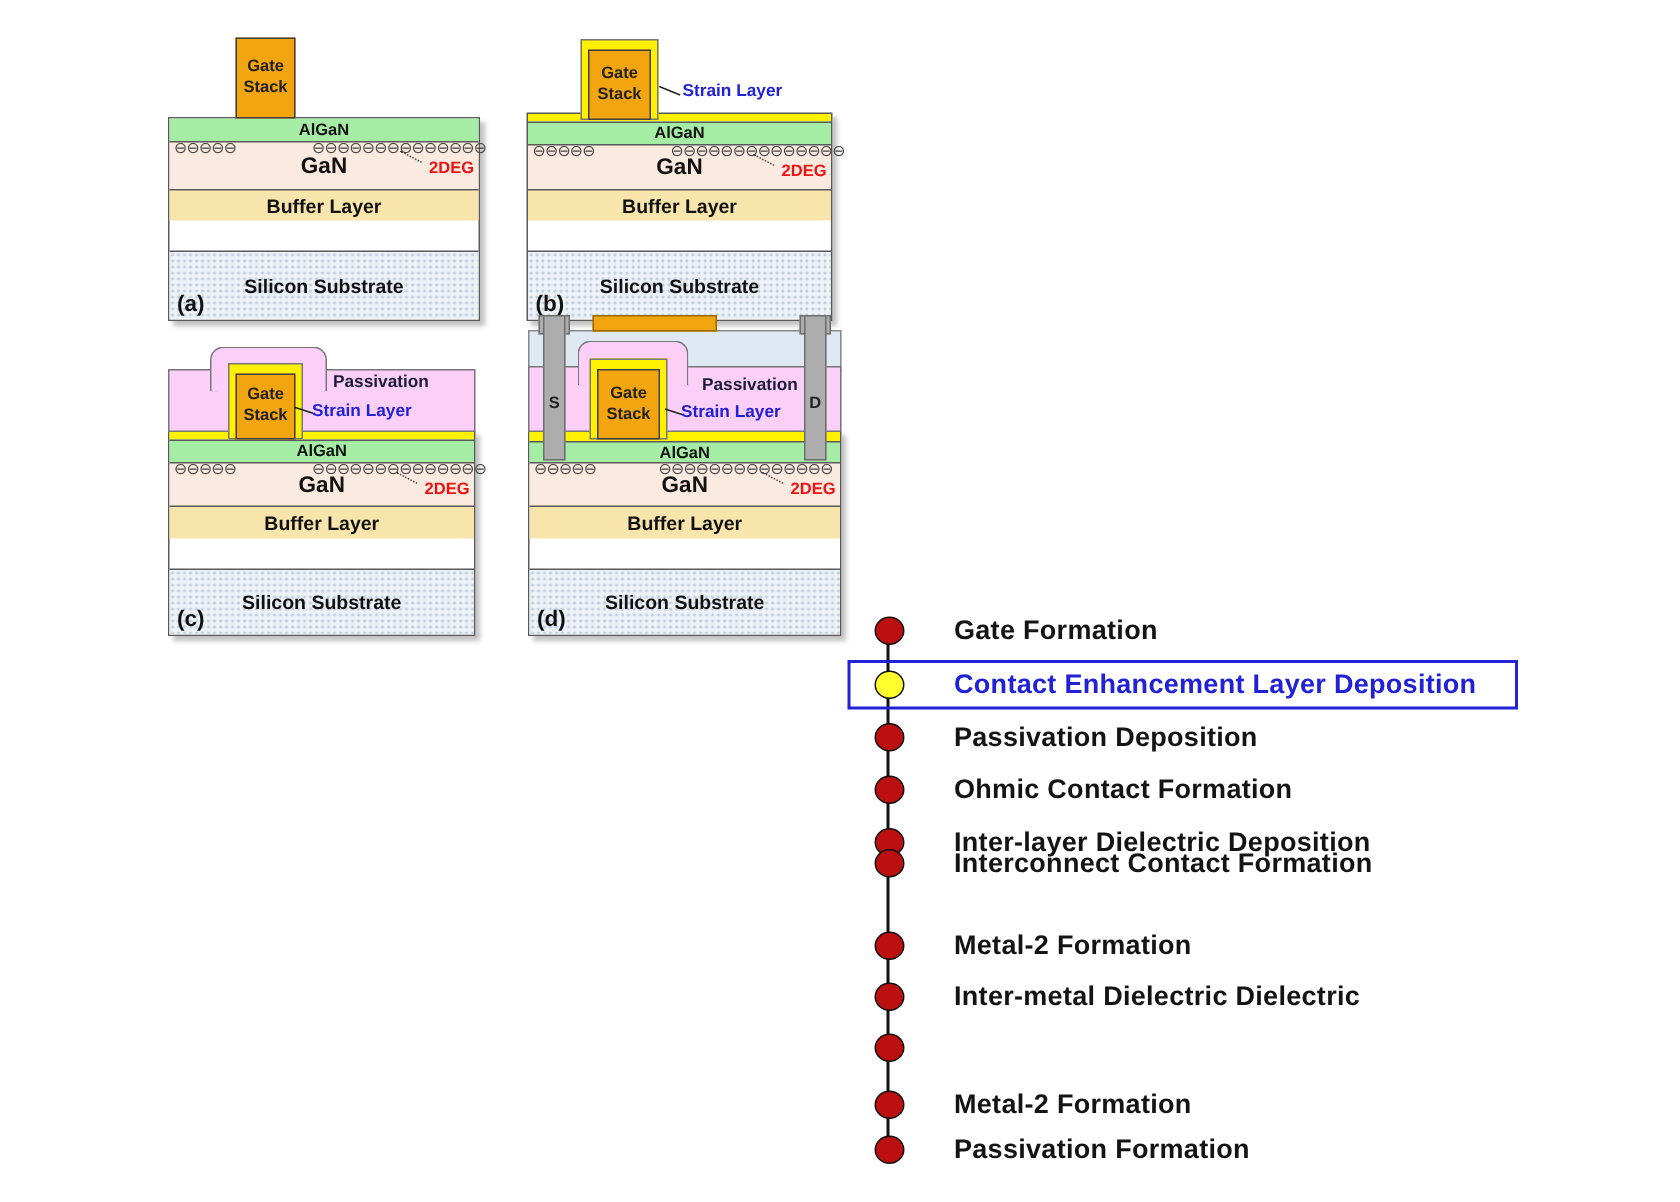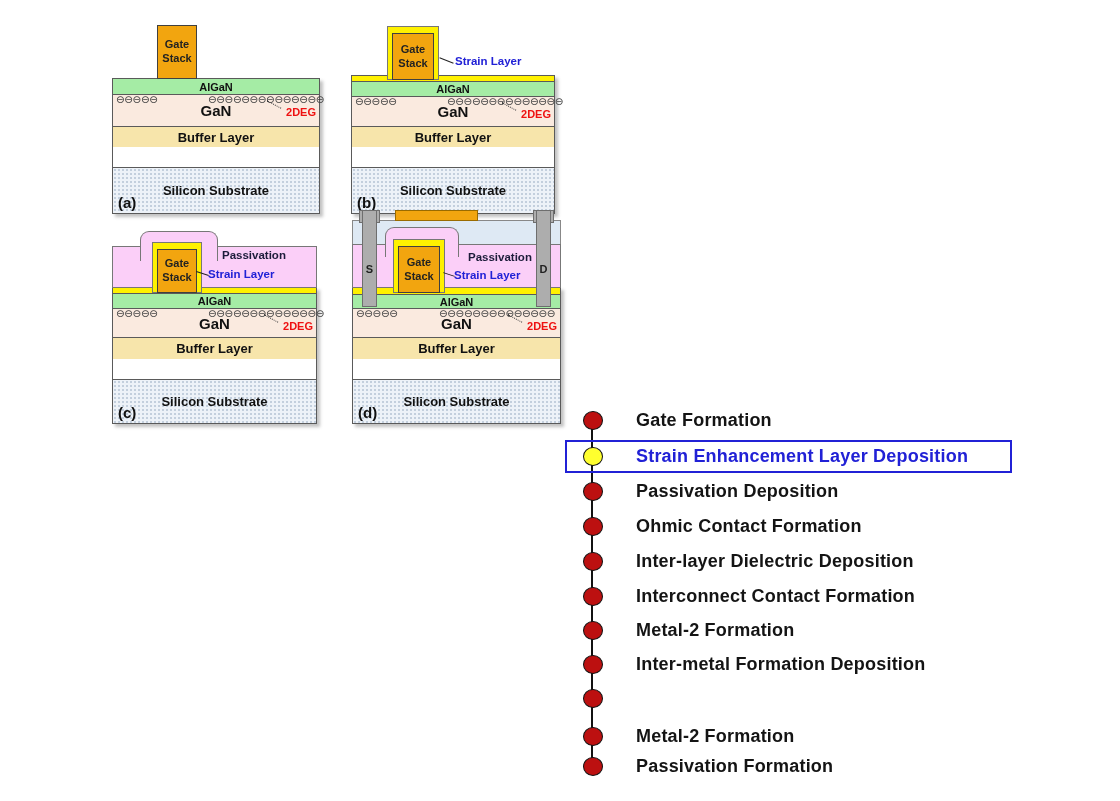--- a/index.html
+++ b/index.html
@@ -223,45 +223,45 @@
 <div>
   <div class="flow-line"></div>
   <div class="hl-box"></div>
 
   <div class="flow-row" style="top:408px">
     <span class="flow-dot"></span>
     <span class="flow-label">Gate Formation</span>
   </div>
   <div class="flow-row hl" style="top:444px">
     <span class="flow-dot"></span>
-    <span class="flow-label">Strain Enhancement Layer Deposition</span>
+    <span class="flow-label">Contact Enhancement Layer Deposition</span>
   </div>
   <div class="flow-row" style="top:479px">
     <span class="flow-dot"></span>
     <span class="flow-label">Passivation Deposition</span>
   </div>
   <div class="flow-row" style="top:514px">
     <span class="flow-dot"></span>
     <span class="flow-label">Ohmic Contact Formation</span>
   </div>
   <div class="flow-row" style="top:549px">
     <span class="flow-dot"></span>
     <span class="flow-label">Inter-layer Dielectric Deposition</span>
   </div>
-  <div class="flow-row" style="top:584px">
+  <div class="flow-row" style="top:563px">
     <span class="flow-dot"></span>
     <span class="flow-label">Interconnect Contact Formation</span>
   </div>
   <div class="flow-row" style="top:618px">
     <span class="flow-dot"></span>
     <span class="flow-label">Metal-2 Formation</span>
   </div>
   <div class="flow-row" style="top:652px">
     <span class="flow-dot"></span>
-    <span class="flow-label">Inter-metal Formation Deposition</span>
+    <span class="flow-label">Inter-metal Dielectric Dielectric</span>
   </div>
   <div class="flow-row" style="top:686px">
     <span class="flow-dot"></span>
   </div>
   <div class="flow-row" style="top:724px">
     <span class="flow-dot"></span>
     <span class="flow-label">Metal-2 Formation</span>
   </div>
   <div class="flow-row" style="top:754px">
     <span class="flow-dot"></span>

